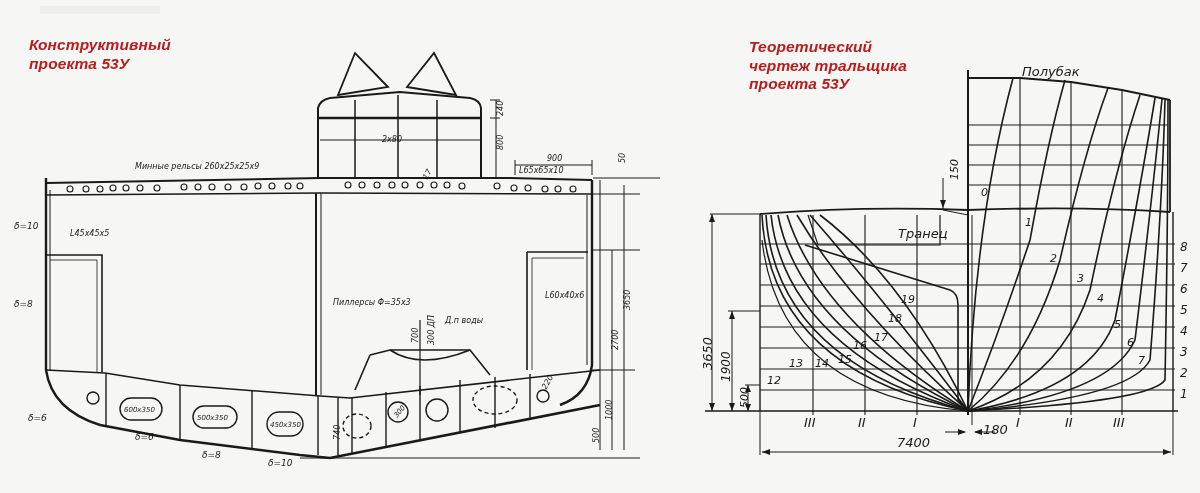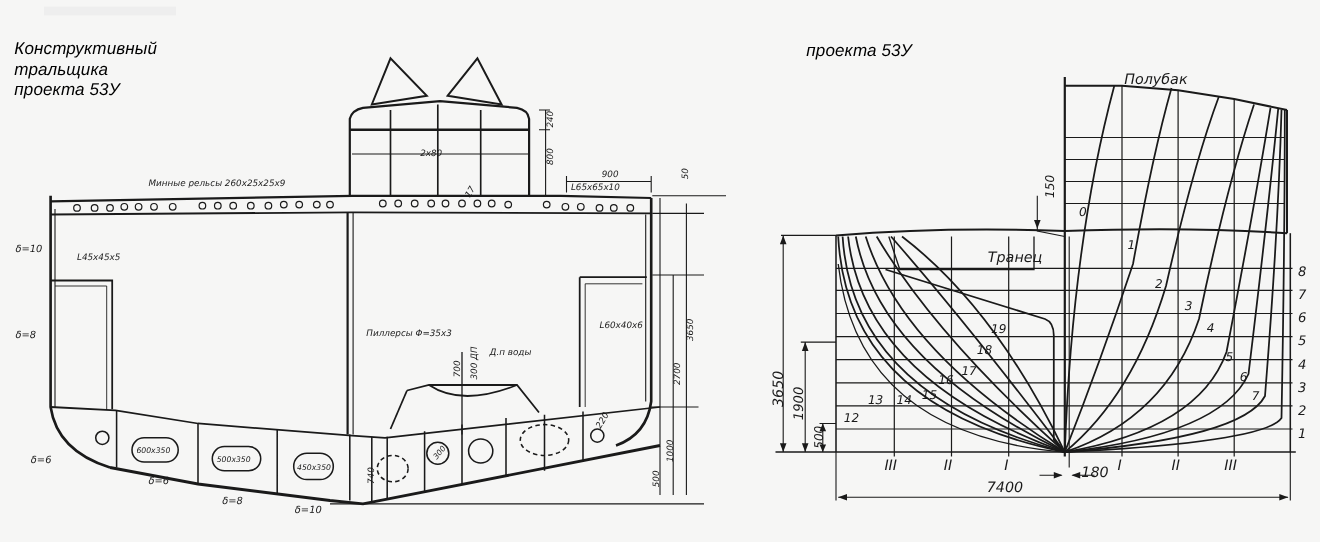--- a/index.html
+++ b/index.html
@@ -1,38 +1,39 @@
 <!DOCTYPE html>
 <html><head>
 <meta charset="utf-8">
 <style>
   html,body{margin:0;padding:0;background:#f5f5f4;}
   .page{position:relative;width:1200px;height:493px;overflow:hidden;background:#f6f6f5;font-family:"Liberation Sans",sans-serif;color:#1a1a1a;}
-  .caption{position:absolute;font-family:"Liberation Sans",sans-serif;font-weight:normal;font-style:italic;font-size:15.5px;line-height:18.5px;color:#000000;letter-spacing:0.1px;}
+  .caption{position:absolute;font-family:"Liberation Sans",sans-serif;font-weight:bold;font-style:italic;font-size:15.5px;line-height:18.5px;color:#b91c1c;letter-spacing:0.1px;margin-left:16px;}
   .caption div{white-space:nowrap;}
   .cap-left{left:13px;top:36px;}
   .cap-right{left:733px;top:38px;}
   svg{position:absolute;left:0;top:0;}
   .ln{stroke:#1a1a1a;fill:none;}
   .t{font-family:"DejaVu Sans",sans-serif;font-style:italic;fill:#1a1a1a;}
   .faint{position:absolute;left:40px;top:6px;width:120px;height:8px;background:#eaeaea;opacity:.6;}
 </style>
 </head>
 <body>
 
 <div class="page">
   <div class="faint"></div>
 
   <div class="caption cap-left">
     <div>Конструктивный</div>
-    <div>тральщика</div>
     <div>проекта 53У</div>
   </div>
 
   <div class="caption cap-right">
+    <div>Теоретический</div>
+    <div>чертеж тральщика</div>
     <div>проекта 53У</div>
   </div>
 
   <svg width="1200" height="493" viewBox="0 0 1200 493">
     <g class="ln" stroke-width="2">
 
       <path d="M46 183 L320 178 L510 178 L592 180"></path>
       <path d="M46 195 L320 193 L592 194" stroke-width="1.6"></path>
 
       <path d="M46 178 L46 370 Q52 410 100 425" stroke-width="2.4"></path>

